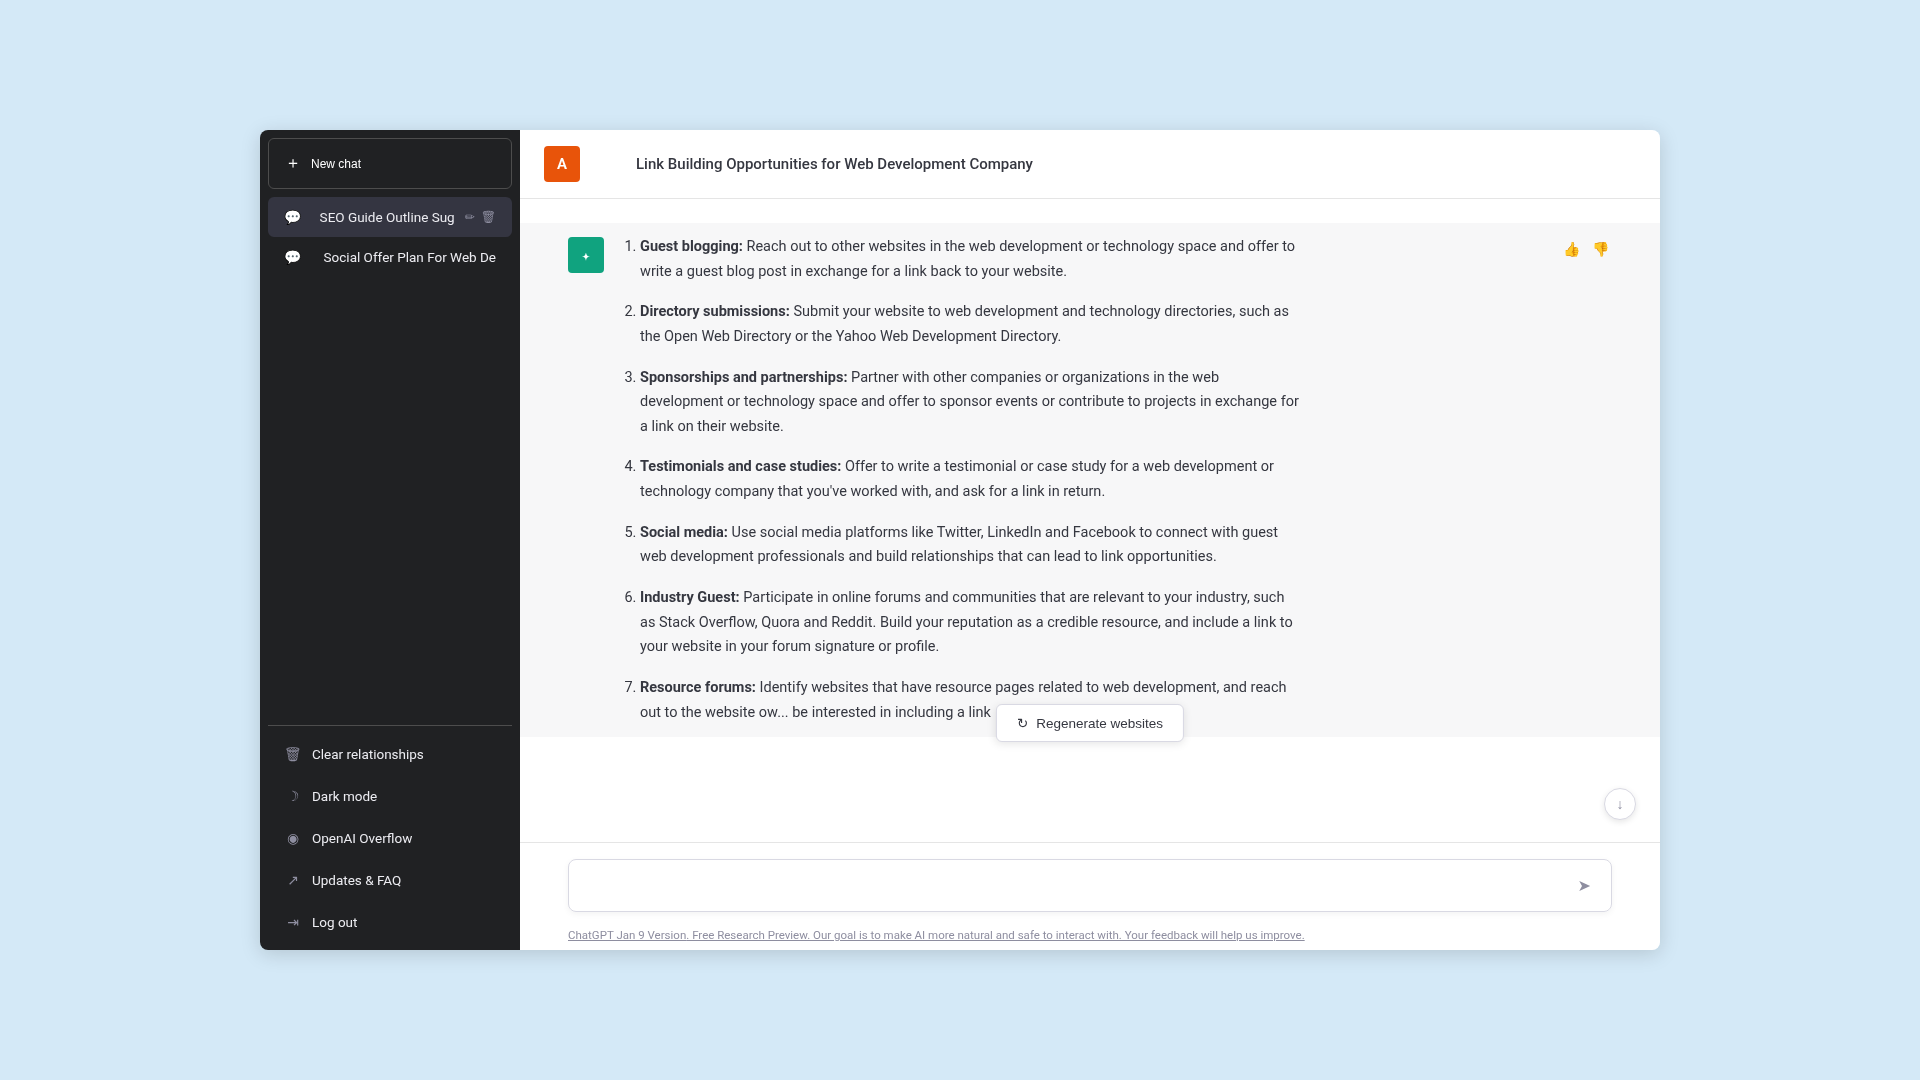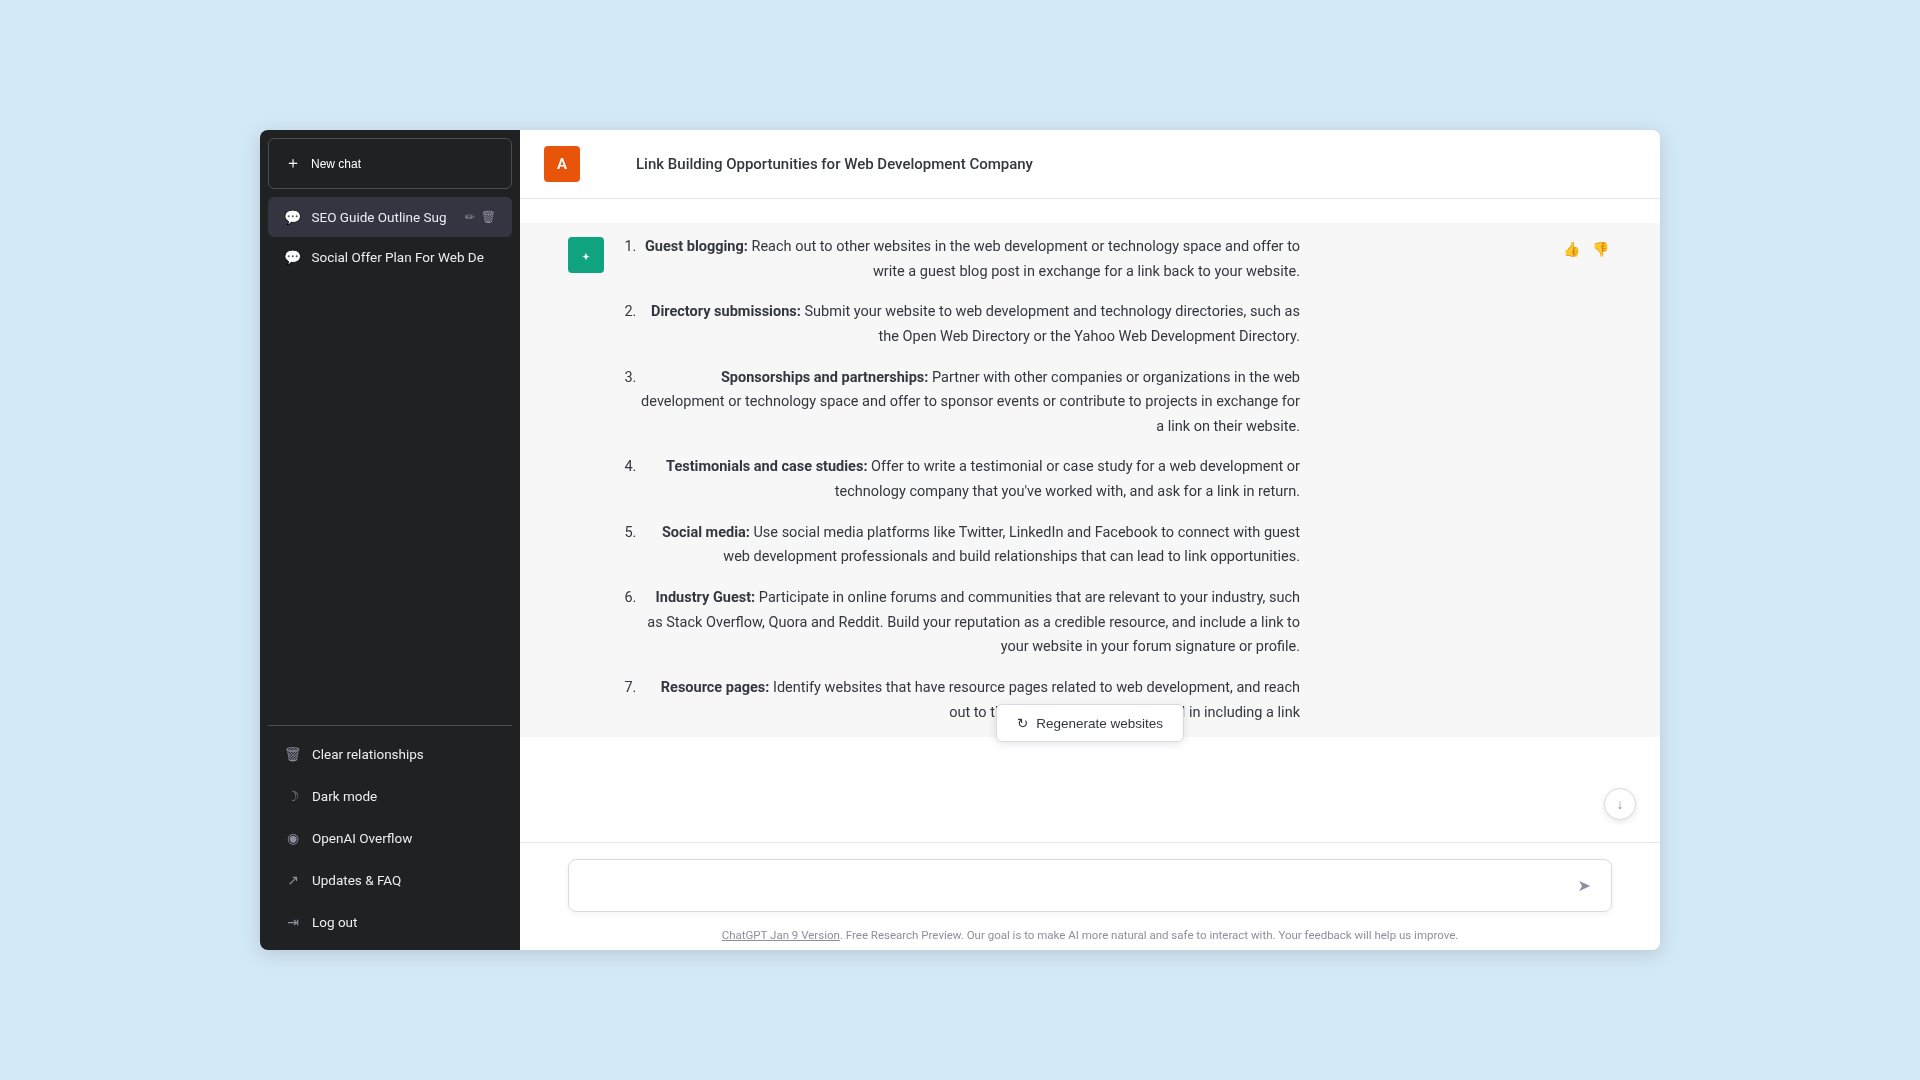--- a/index.html
+++ b/index.html
@@ -86,20 +86,21 @@
       font-size: 14px;
       flex-shrink: 0;
       color: #8e8ea0;
     }
 
     .chat-item .chat-title {
       white-space: nowrap;
       overflow: hidden;
       text-overflow: ellipsis;
       flex: 1;
+      text-align: right;
     }
 
     .chat-item .action-icons {
       display: flex;
       gap: 6px;
       opacity: 1;
     }
 
     .chat-item .action-icons span {
       font-size: 12px;
@@ -223,21 +224,20 @@
       color: #353740;
       max-width: 680px;
     }
 
     .message-content ol {
       padding-left: 20px;
     }
 
     .message-content ol li {
       margin-bottom: 16px;
-      text-align: right;
     }
 
     .message-content ol li:last-child {
       margin-bottom: 0;
     }
 
     .message-feedback {
       position: absolute;
       right: 48px;
       top: 16px;
@@ -307,24 +307,25 @@
     .send-btn {
       background: none;
       border: none;
       cursor: pointer;
       color: #8e8ea0;
       font-size: 16px;
       padding: 4px;
     }
 
     .footer-text {
-      text-align: center;
+      text-align: left;
       font-size: 11.5px;
       color: #8e8ea0;
       padding: 8px 48px;
+      text-decoration: underline;
     }
 
     .footer-text a {
       color: #8e8ea0;
       text-decoration: underline;
     }
 
     
     .scroll-down-btn {
       position: absolute;
@@ -444,21 +445,21 @@
             </li>
             <li>
               <strong>Social media:</strong>
               <span> Use social media platforms like Twitter, LinkedIn and Facebook to connect with guest web development professionals and build relationships that can lead to link opportunities.</span>
             </li>
             <li>
               <strong>Industry Guest:</strong>
               <span> Participate in online forums and communities that are relevant to your industry, such as Stack Overflow, Quora and Reddit. Build your reputation as a credible resource, and include a link to your website in your forum signature or profile.</span>
             </li>
             <li>
-              <strong>Resource pages:</strong>
+              <strong>Resource forums:</strong>
               <span> Identify websites that have resource pages related to web development, and reach out to the website ow... be interested in including a link</span>
             </li>
           </ol>
         </div>
 
         <div class="message-feedback">
           <button class="feedback-btn" title="Good response">👍</button>
           <button class="feedback-btn" title="Bad response">👎</button>
         </div>
       </div>

